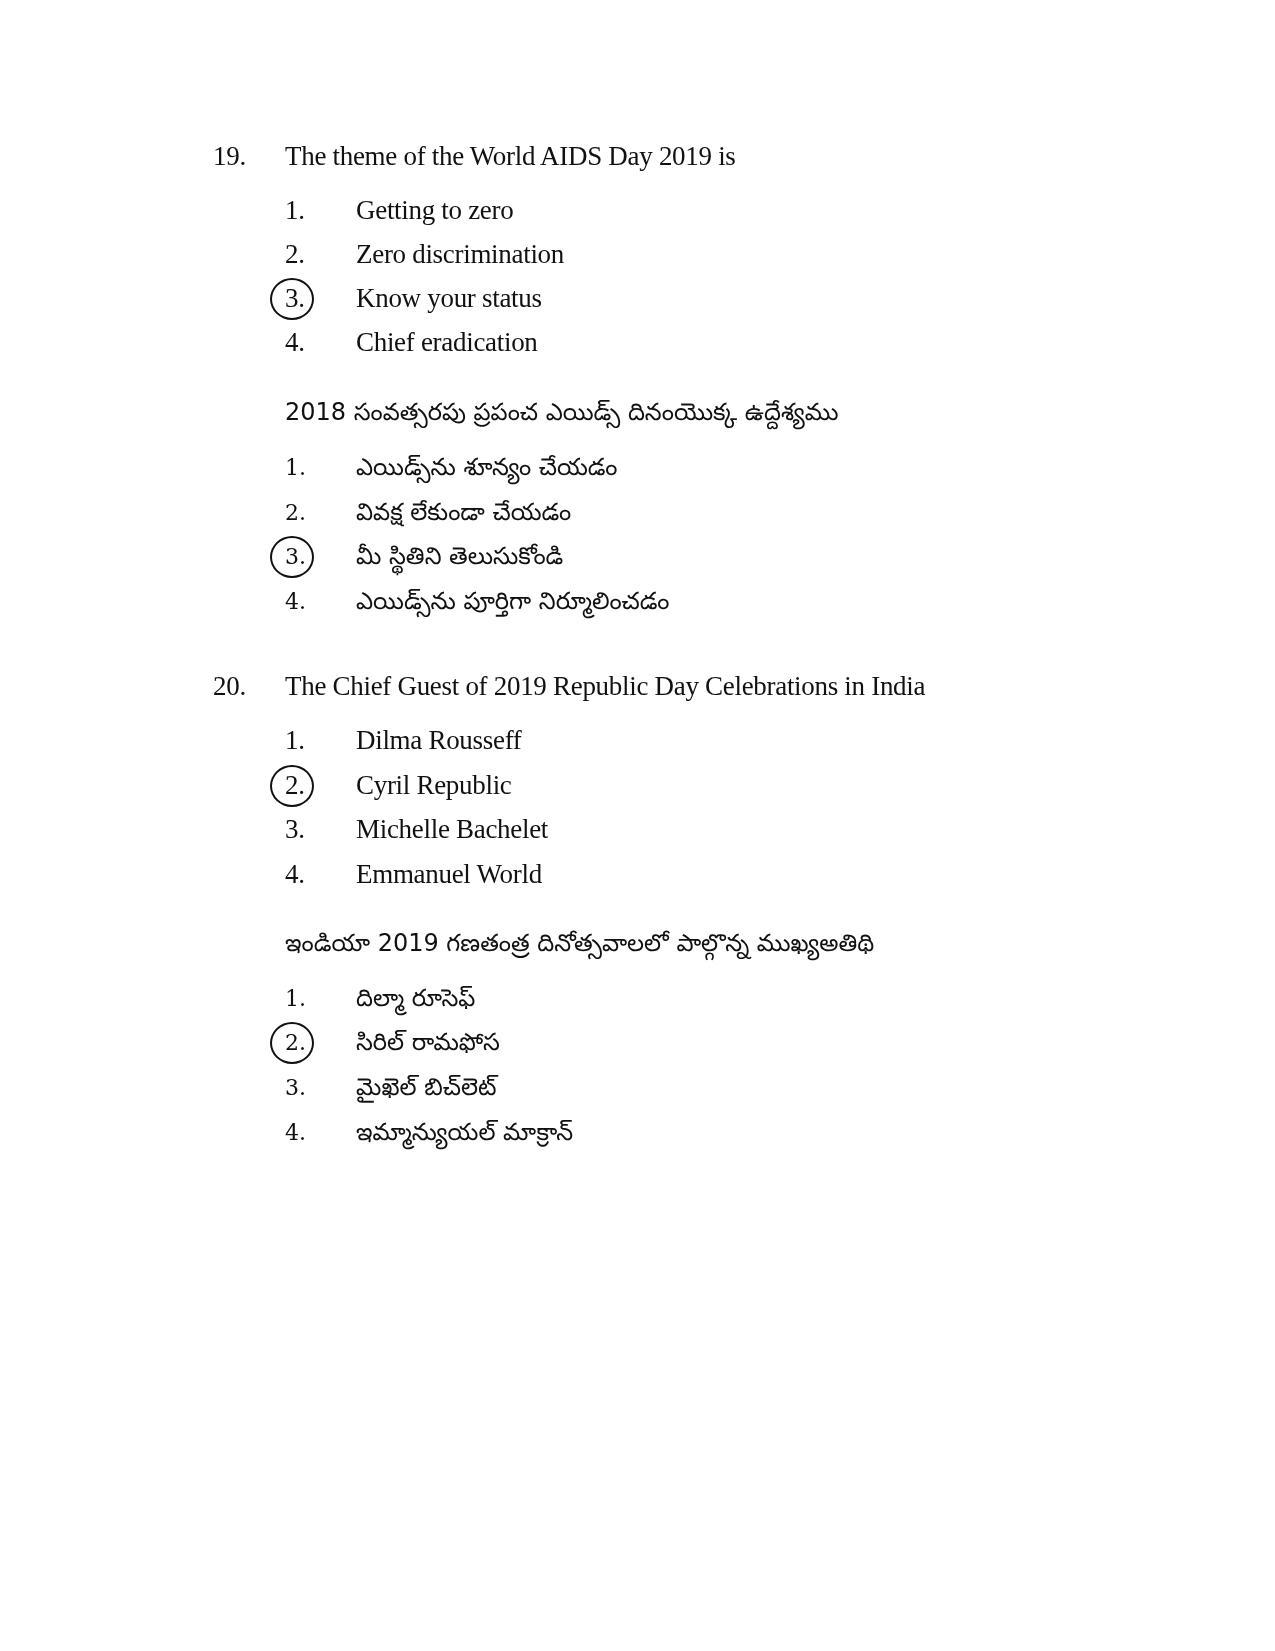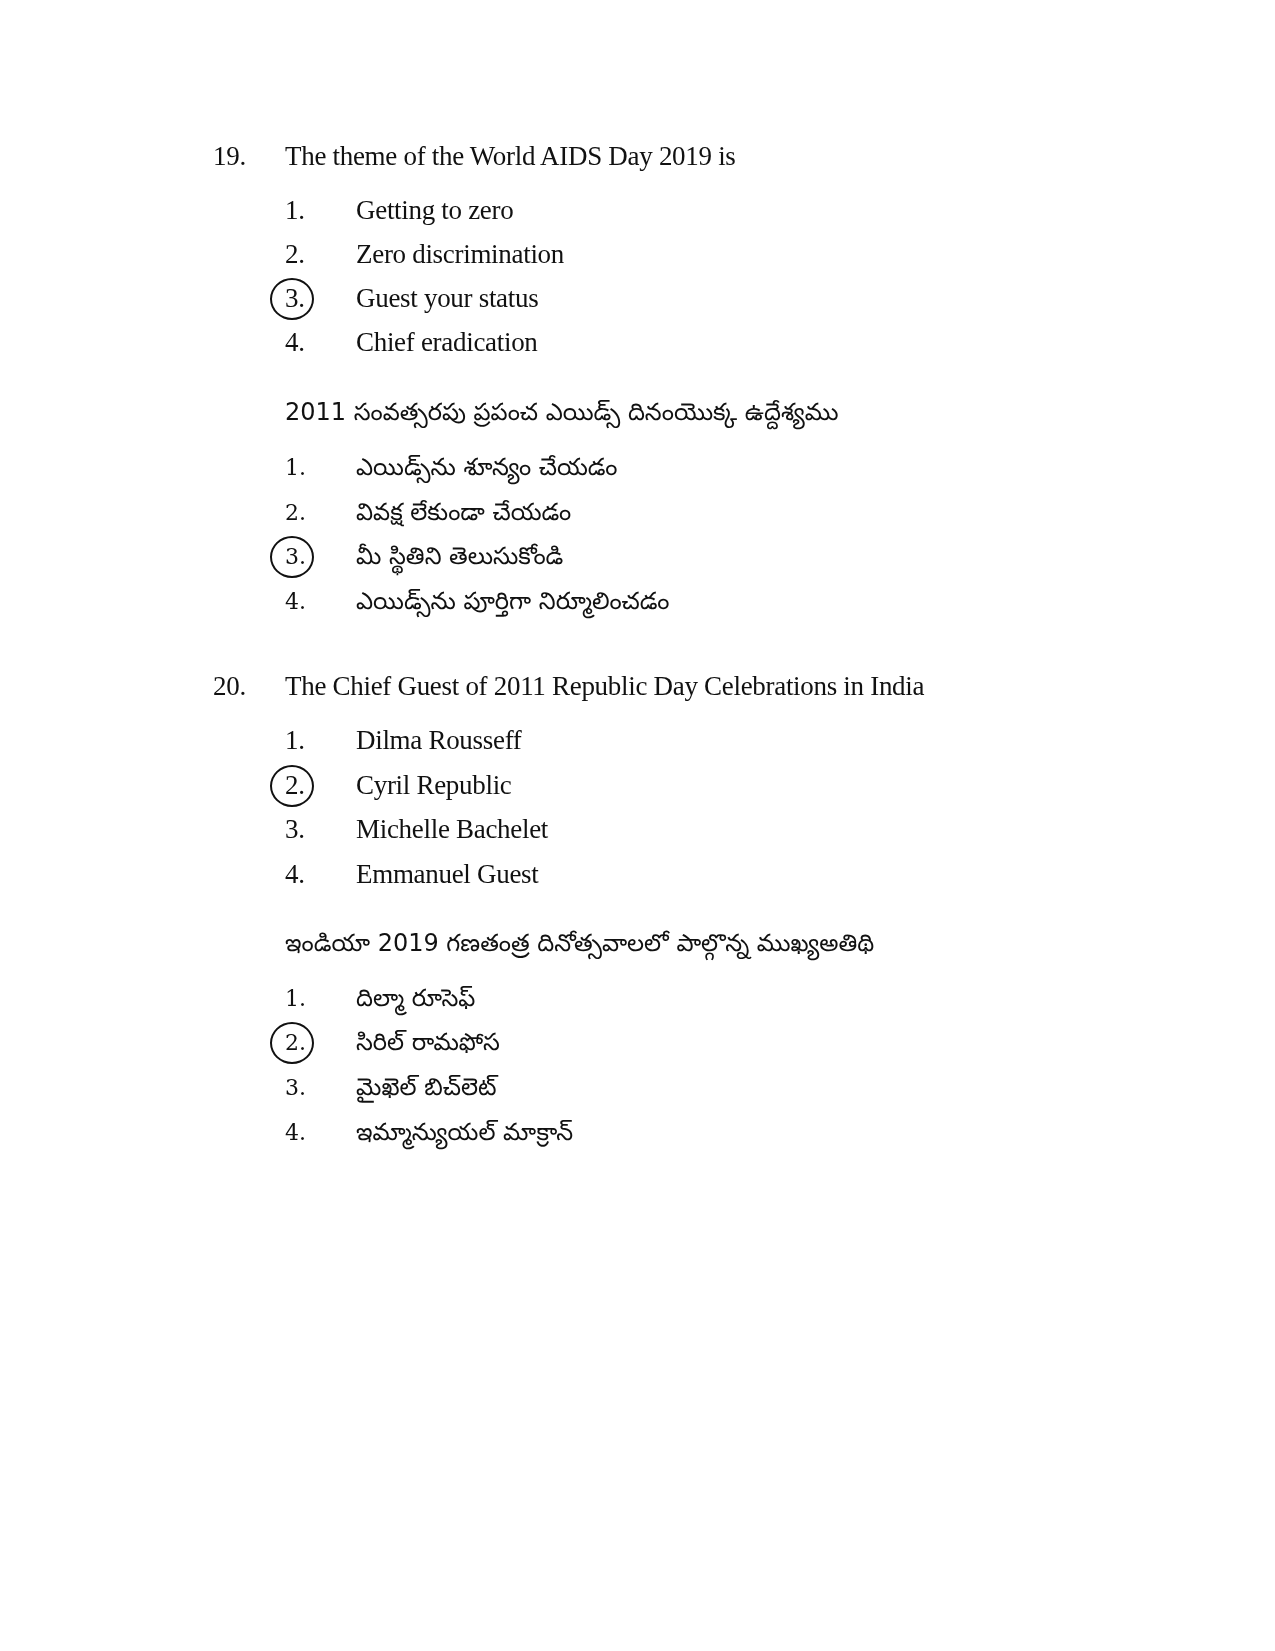--- a/index.html
+++ b/index.html
@@ -24,57 +24,57 @@
     <span class="en qtext" style="top:141px">The theme of the World AIDS Day 2019 is</span>
 
     <span class="en onum" style="top:195px">1.</span>
     <span class="en otext" style="top:195px">Getting to zero</span>
 
     <span class="en onum" style="top:239px">2.</span>
     <span class="en otext" style="top:239px">Zero discrimination</span>
 
     <div class="circle" style="top:278px"></div>
     <span class="en onum" style="top:283px">3.</span>
-    <span class="en otext" style="top:283px">Guest your status</span>
+    <span class="en otext" style="top:283px">Know your status</span>
 
     <span class="en onum" style="top:327px">4.</span>
     <span class="en otext" style="top:327px">Chief eradication</span>
 
-    <span class="te qtext" style="top:398px">2011 సంవత్సరపు ప్రపంచ ఎయిడ్స్ దినంయొక్క ఉద్దేశ్యము</span>
+    <span class="te qtext" style="top:398px">2018 సంవత్సరపు ప్రపంచ ఎయిడ్స్ దినంయొక్క ఉద్దేశ్యము</span>
 
     <span class="tnum" style="top:455px">1.</span>
     <span class="te otext" style="top:453px">ఎయిడ్స్‌ను శూన్యం చేయడం</span>
 
     <span class="tnum" style="top:500px">2.</span>
     <span class="te otext" style="top:498px">వివక్ష లేకుండా చేయడం</span>
 
     <div class="circle" style="top:536px"></div>
     <span class="tnum" style="top:544px">3.</span>
     <span class="te otext" style="top:542px">మీ స్థితిని తెలుసుకోండి</span>
 
     <span class="tnum" style="top:589px">4.</span>
     <span class="te otext" style="top:587px">ఎయిడ్స్‌ను పూర్తిగా నిర్మూలించడం</span>
   </div>
 
   <div>
     <span class="en qnum" style="top:671px">20.</span>
-    <span class="en qtext" style="top:671px">The Chief Guest of 2011 Republic Day Celebrations in India</span>
+    <span class="en qtext" style="top:671px">The Chief Guest of 2019 Republic Day Celebrations in India</span>
 
     <span class="en onum" style="top:725px">1.</span>
     <span class="en otext" style="top:725px">Dilma Rousseff</span>
 
     <div class="circle" style="top:765px"></div>
     <span class="en onum" style="top:770px">2.</span>
     <span class="en otext" style="top:770px">Cyril Republic</span>
 
     <span class="en onum" style="top:814px">3.</span>
     <span class="en otext" style="top:814px">Michelle Bachelet</span>
 
     <span class="en onum" style="top:859px">4.</span>
-    <span class="en otext" style="top:859px">Emmanuel Guest</span>
+    <span class="en otext" style="top:859px">Emmanuel World</span>
 
     <span class="te qtext" style="top:929px">ఇండియా 2019 గణతంత్ర దినోత్సవాలలో పాల్గొన్న ముఖ్యఅతిథి</span>
 
     <span class="tnum" style="top:986px">1.</span>
     <span class="te otext" style="top:984px">దిల్మా రూసెఫ్</span>
 
     <div class="circle" style="top:1022px"></div>
     <span class="tnum" style="top:1030px">2.</span>
     <span class="te otext" style="top:1028px">సిరిల్ రామఫోస</span>
 

